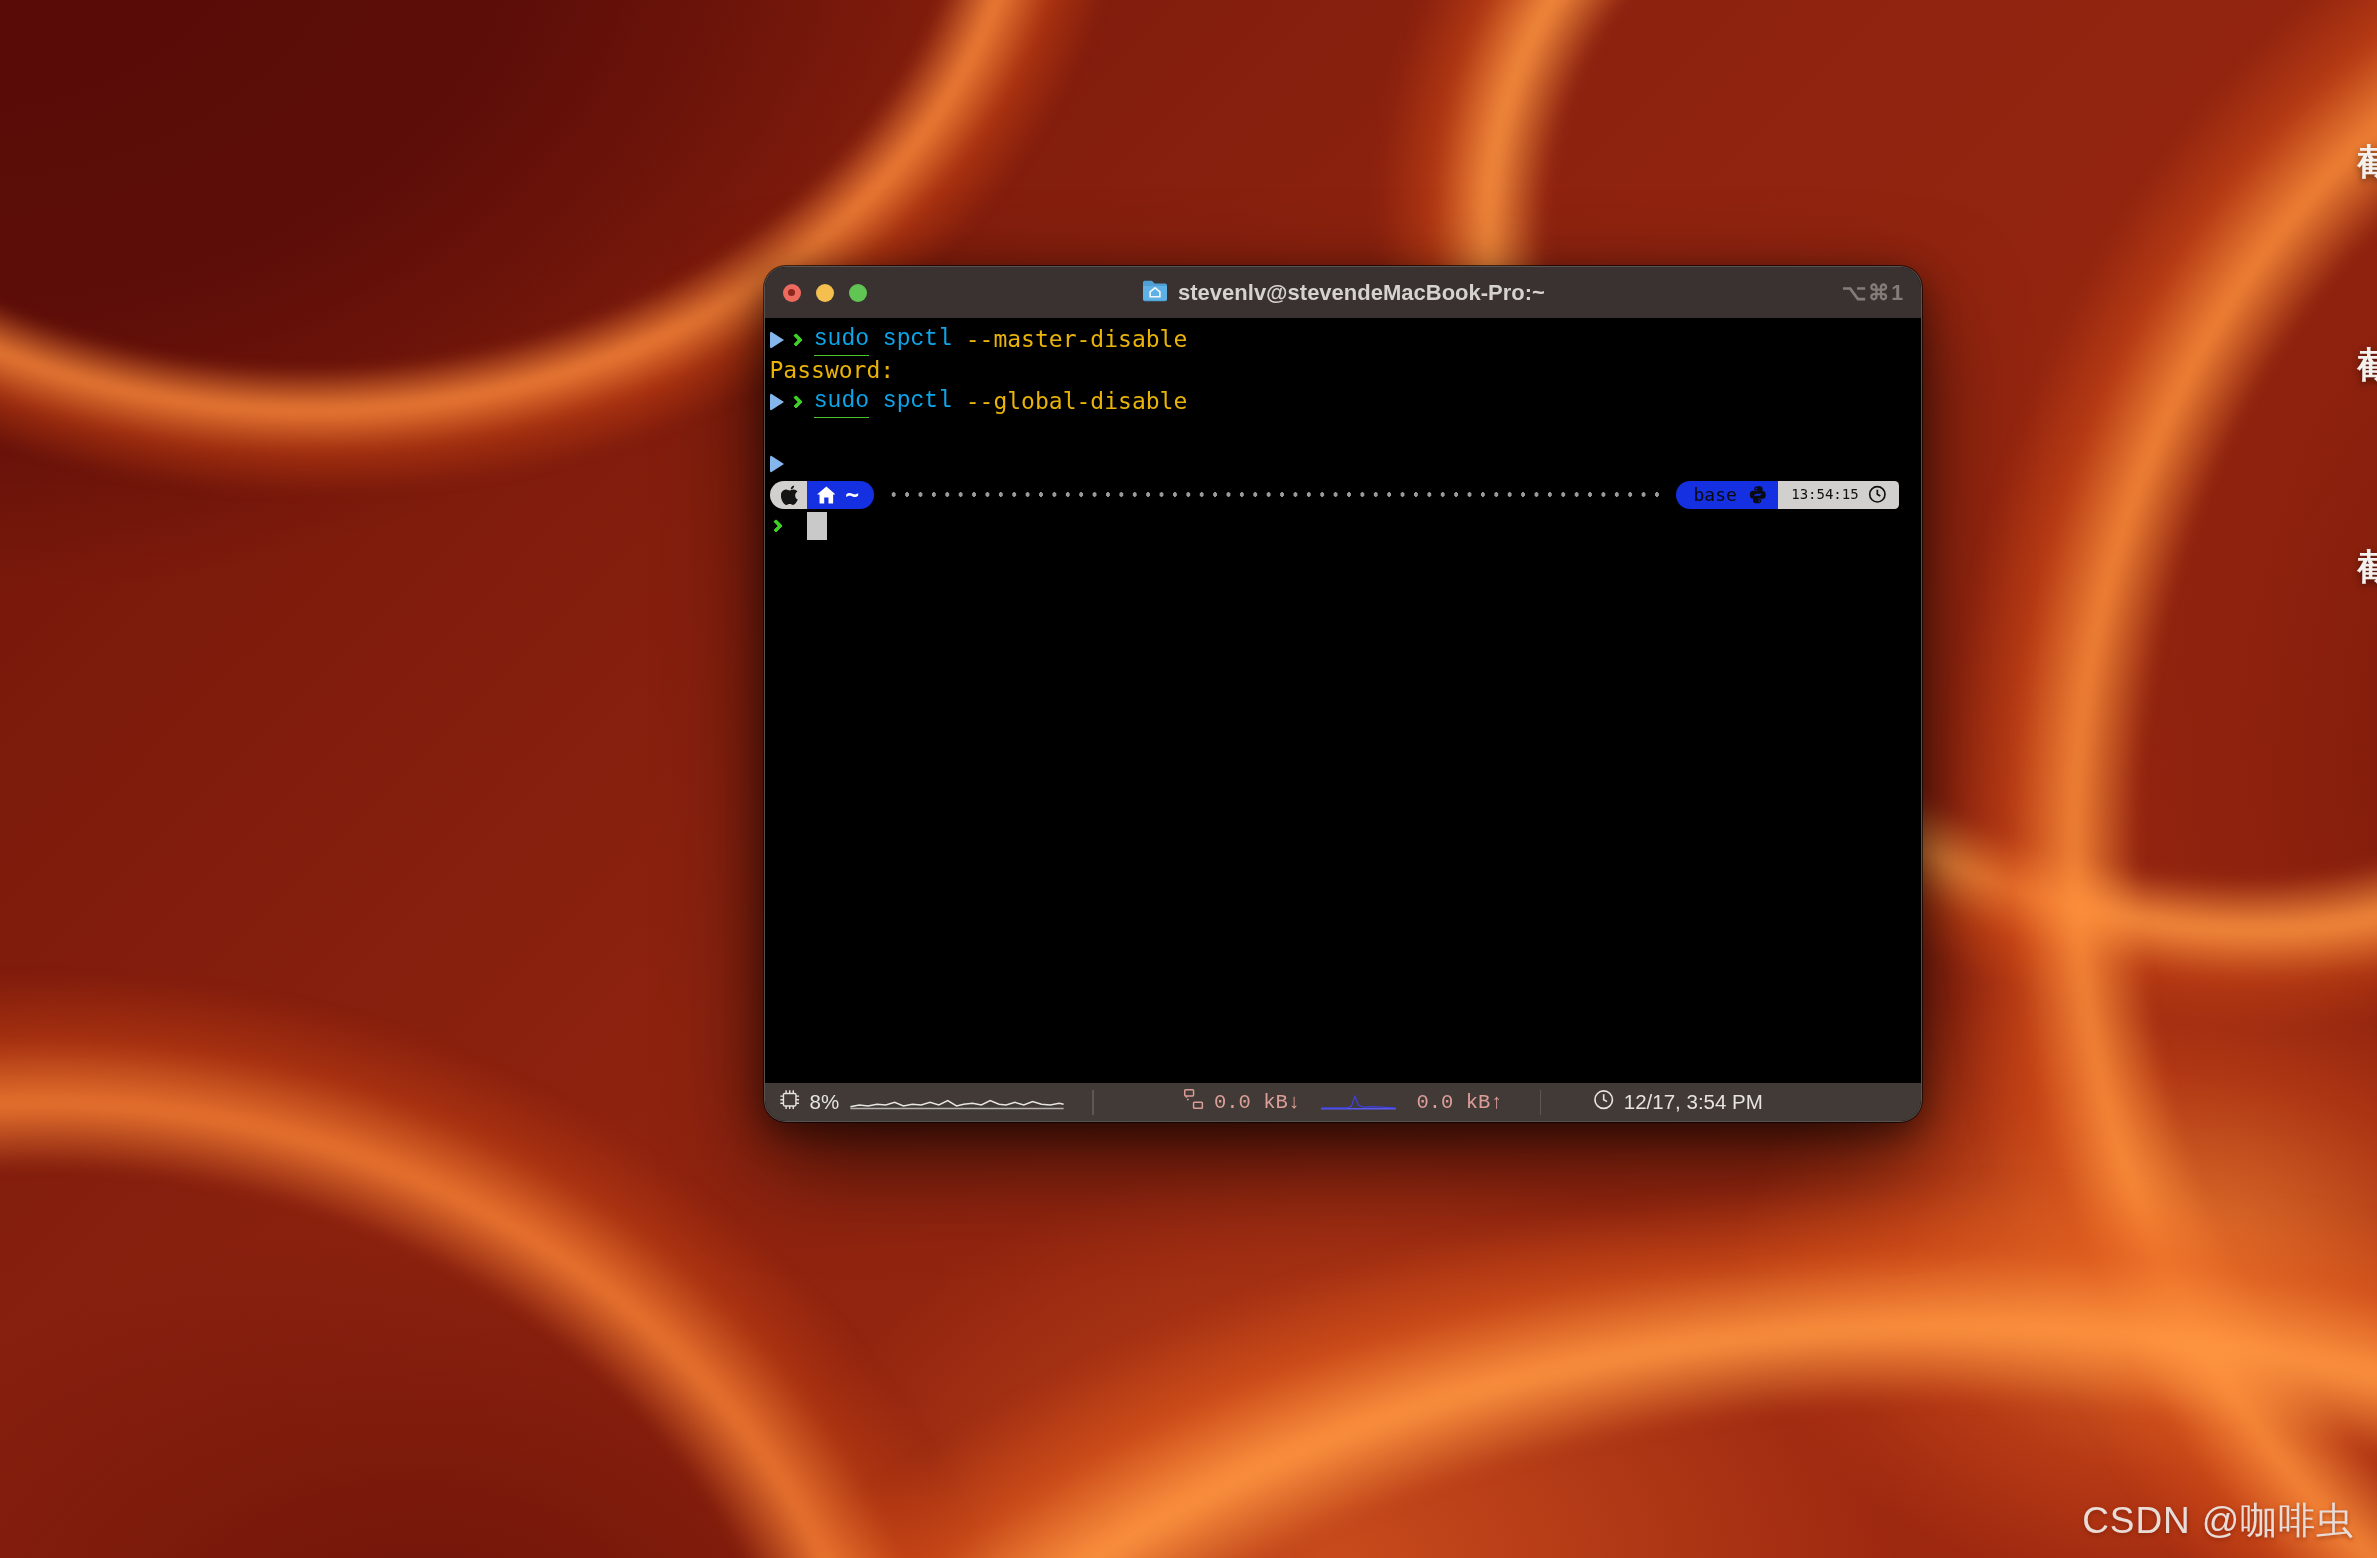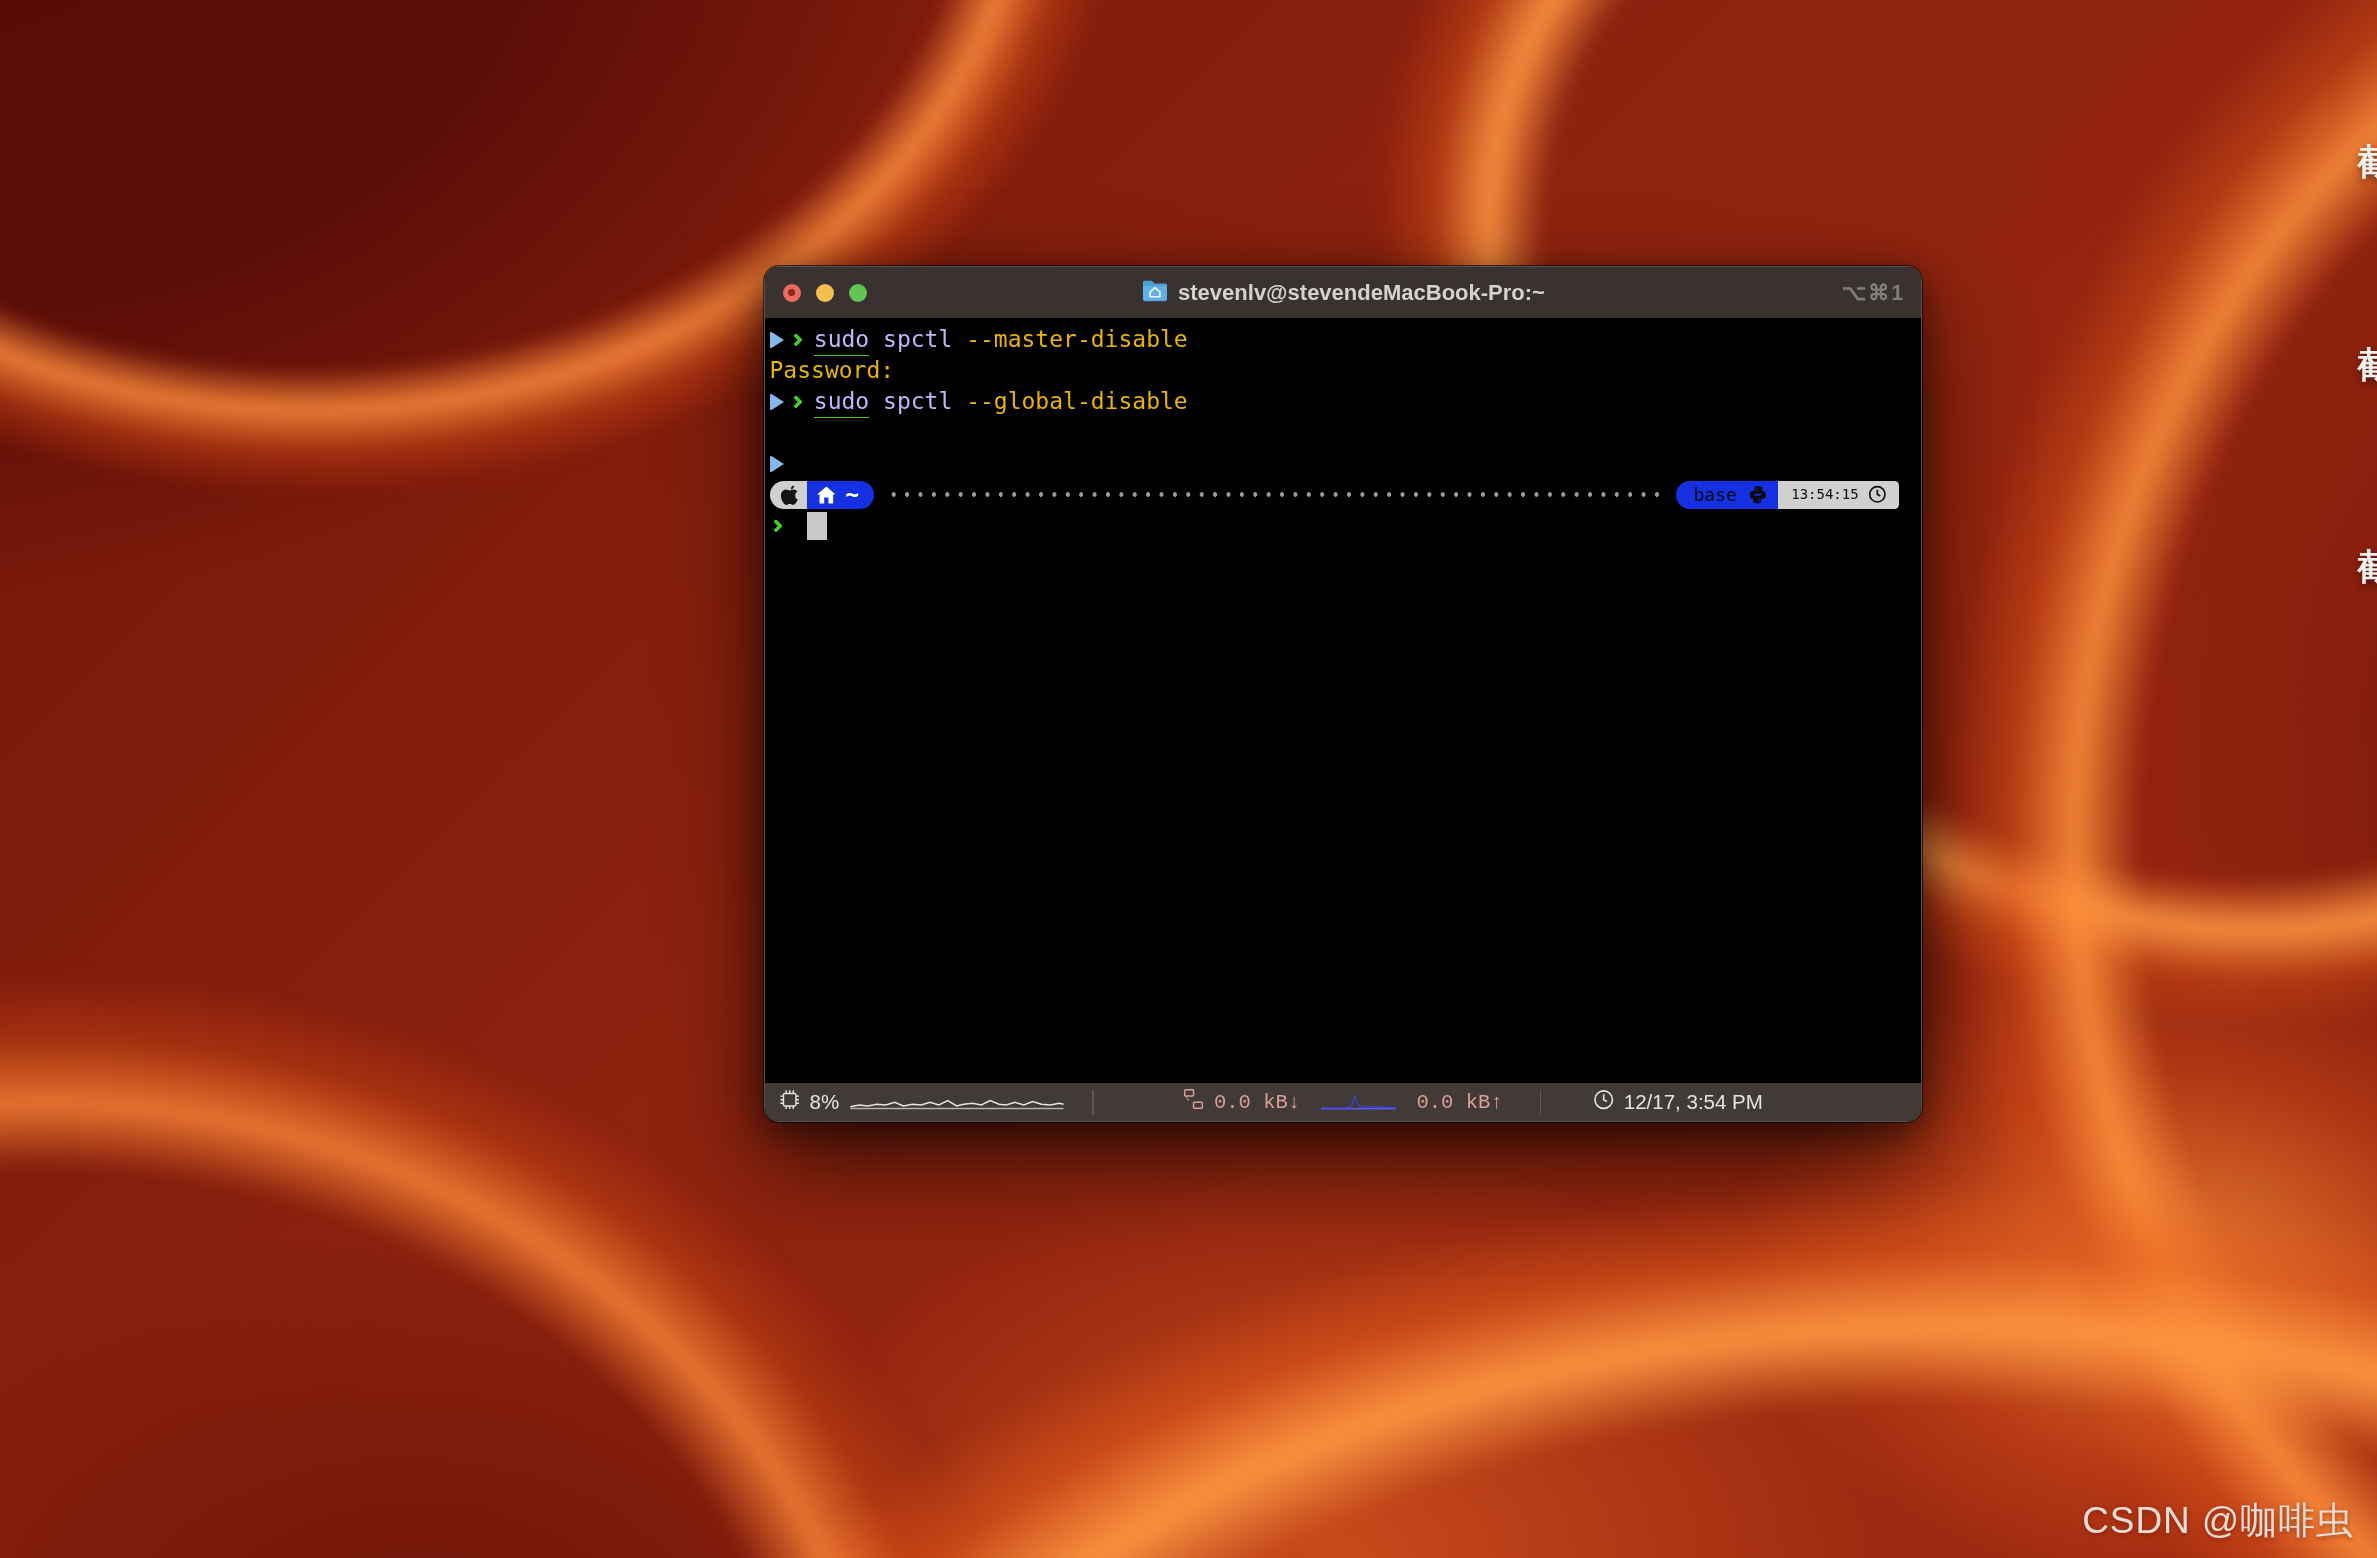--- a/index.html
+++ b/index.html
@@ -30,21 +30,21 @@
 
   
   .edge-label { position:absolute; right:-16px; color:#f4f0ee; font-size:36px; font-weight:bold;
     text-shadow:0 2.7px 7.1px rgba(0,0,0,.45); }
 
   .watermark { position:absolute; right:23px; bottom:12.5px; color:#e9dcd7; font-size:37px;
     letter-spacing:0.9px; text-shadow:0 1.8px 4.5px rgba(120,30,10,.6);text-align:center; }
 
   
   .window { position:absolute; left:764px; top:266px; width:1158px; height:856px;
-    border-radius:15px; background:#000;
+    border-radius:22px; background:#000;
     box-shadow:0 40px 98px rgba(0,0,0,.6), 0 10.7px 36px rgba(0,0,0,.45), 0 0 0 0.9px rgba(0,0,0,.65);
     border:0.9px solid rgba(160,150,145,.55); display:flex; flex-direction:column; overflow:hidden; }
 
   .titlebar { height:51px; background:#3a3231; position:relative; display:flex; align-items:center;
     justify-content:center; flex:0 0 auto; }
   .traffic { position:absolute; left:18px; top:0; height:100%; display:flex; align-items:center; gap:15px; }
   .tl { width:18px; height:18px; border-radius:50%; position:relative; }
   .tl.red { background:#ed6a5e; }
   .tl.red::after { content:""; position:absolute; left:5.3px; top:5.3px; width:7.1px; height:7.1px;
     border-radius:50%; background:#8d261c; }
@@ -53,21 +53,21 @@
   .title-wrap { display:flex; align-items:center; gap:9px; }
   .title-text { color:#d6d2d0; font-size:22px; font-weight:bold; }
   .shortcut { position:absolute; right:16px; top:0; height:100%; display:flex; align-items:center;
     color:#837d7a; font-size:21.4px; font-weight:bold; letter-spacing:1.8px; }
 
   .screen { flex:1 1 auto; background:#000; padding:6.2px 10.7px 0 4.5px;
     font-family:"DejaVu Sans Mono", monospace; font-size:23px; line-height:31px; color:#d8d8d8; }
   .term-line { display:flex; align-items:center; height:31px; white-space:pre; }
   .term-line.blank { height:31px; }
   .seg-plain { color:#eab308; }
-  .seg-green { color:#c4b5fd; }
+  .seg-green { color:#0ea5e9;font-family:Liberation Mono, monospace; }
   .seg-green.u { border-bottom:1.8px solid #4cc42d; }
   .p-wedge { display:inline-block; width:0; height:0; border-left:14.2px solid #85b6ec;
     border-top:9.8px solid transparent; border-bottom:9.8px solid transparent; border-radius:2.7px;
     margin-right:5.3px; flex:0 0 auto; }
   .p-chev { display:inline-block; width:9.8px; height:9.8px; border-right:4.5px solid #3fce27;
     border-bottom:4.5px solid #3fce27; transform:rotate(-45deg); border-radius:1.8px;
     margin:0 13.4px 0 1.8px; flex:0 0 auto; }
 
   
   .pline { display:flex; align-items:center; height:31px; margin-top:0; }

